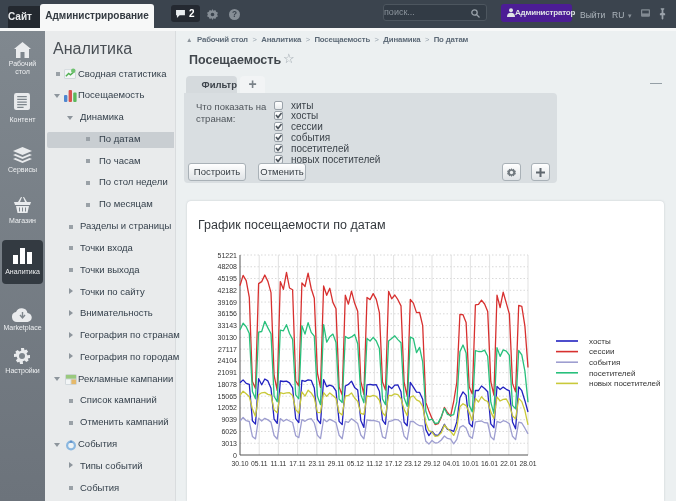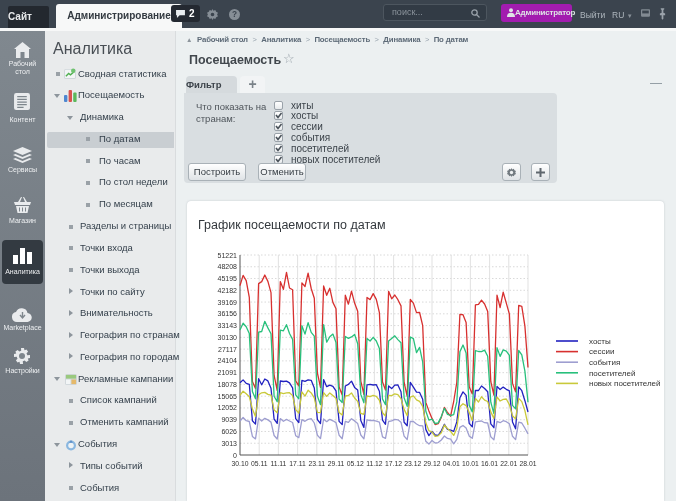--- a/index.html
+++ b/index.html
@@ -1,45 +1,45 @@
 <!DOCTYPE html>
 <html><head><meta charset="utf-8">
 <style>
 *{margin:0;padding:0;box-sizing:border-box}
 html,body{width:676px;height:501px;overflow:hidden;font-family:"Liberation Sans",sans-serif;background:#ecf0f1}
 .abs{position:absolute}
 
 #topbar{position:absolute;left:0;top:0;width:676px;height:28px;background:#3b444e}
 #strip{position:absolute;left:0;top:28px;width:676px;height:3px;background:#f7f8f8}
 .tab-site{position:absolute;left:8px;top:6px;width:41px;height:22px;background:#23282f;border-radius:2px 2px 0 0;color:#e8eaec;font-size:10px;font-weight:bold;text-align:left;line-height:22px}
-.tab-admin{position:absolute;left:56px;top:4px;width:126px;height:27px;background:#f7f8f8;border-radius:3px 3px 0 0;color:#333a41;font-size:10px;font-weight:bold;text-align:center;line-height:24px}
+.tab-admin{position:absolute;left:40px;top:4px;width:114px;height:27px;background:#f7f8f8;border-radius:3px 3px 0 0;color:#333a41;font-size:10px;font-weight:bold;text-align:center;line-height:24px}
 .notif{position:absolute;left:171px;top:5px;width:29px;height:17px;background:#242931;border-radius:3px;color:#fff;font-size:10px;font-weight:bold}
-.search{position:absolute;left:383px;top:4px;width:104px;height:17px;background:#323b45;border:1px solid #4d565f;border-radius:3px;color:#8b949c;font-size:9px;line-height:15px;padding-left:8px}
-.adminbtn{position:absolute;left:501px;top:4px;width:71px;height:18px;background:#a21caf;border-radius:3px;color:#dfe3e6;font-size:8px;font-weight:bold;line-height:18px}
+.search{position:absolute;left:383px;top:4px;width:104px;height:17px;background:#323b45;border:1px solid #4d565f;border-radius:3px;color:#8b949c;font-size:9px;line-height:15px;padding-left:0}
+.adminbtn{position:absolute;left:501px;top:4px;width:71px;height:18px;background:#4c1d95;border-radius:3px;color:#dfe3e6;font-size:8px;font-weight:bold;line-height:18px}
 .tbtxt{position:absolute;top:10px;color:#aeb6bd;font-size:8.5px}
 
 #iconcol{position:absolute;left:0;top:31px;width:45px;height:470px;background:linear-gradient(#80888f,#6c737b)}
 .icitem{position:absolute;left:0;width:45px;text-align:center;color:#eef0f2;font-size:7px;line-height:8px}
 .icactive{position:absolute;left:2px;top:240px;width:41px;height:44px;background:#333a41;border-radius:4px}
 
 #menucol{position:absolute;left:45px;top:31px;width:131px;height:470px;background:#e9ebec;border-right:1px solid #d9dcde}
 #menuhead{position:absolute;left:53px;top:40px;font-size:16px;color:#484e54}
 .mi{position:absolute;font-size:9.5px;color:#333f4a;white-space:nowrap}
 .mrow{position:absolute;left:47px;width:127px;height:16px;background:#c9ced2;border-radius:2px 0 0 2px}
 .mk{position:absolute;width:4px;height:4px;background:#9aa1a7}
 .tri{position:absolute;width:0;height:0}
 
 #bread{position:absolute;left:197px;top:35px;font-size:7.8px;letter-spacing:-0.15px;color:#5d6a77;white-space:nowrap}
 #bread b{color:#5d6a77;font-weight:bold}
 .bsep{color:#98a3ad;padding:0 2.5px;font-size:7.5px}
 #title{position:absolute;left:189px;top:53px;font-size:12.5px;font-weight:bold;color:#41474d}
 #star{position:absolute;left:283px;top:51px;font-size:13px;color:#9aa3aa}
 #mini{position:absolute;left:650px;top:76px;font-size:12px;color:#8a949c}
 
-.ftab{position:absolute;left:186px;top:76px;width:51px;height:17px;background:#d5dadd;border-radius:4px 4px 0 0;font-size:9.5px;font-weight:bold;color:#3d444b;text-align:left;line-height:18px}
+.ftab{position:absolute;left:186px;top:76px;width:51px;height:17px;background:#d5dadd;border-radius:4px 4px 0 0;font-size:9.5px;font-weight:bold;color:#3d444b;text-align:right;line-height:18px}
 .ftab2{position:absolute;left:240px;top:76px;width:25px;height:17px;background:#f2f4f5;border-radius:4px 4px 0 0;font-size:14px;font-weight:bold;color:#7a8288;text-align:center;line-height:16px}
 #fpanel{position:absolute;left:184px;top:93px;width:373px;height:90px;background:#d9dee1;border-radius:0 4px 4px 4px}
 #flabel{position:absolute;left:196px;top:101px;width:76px;font-size:9.5px;color:#4e545a;line-height:12px}
 .cb{position:absolute;left:274px;width:9px;height:9px;background:linear-gradient(#fff,#e7eaec);border:1px solid #9aa2a9;border-radius:2px;font-size:9px;line-height:8px;color:#3a4047;text-align:center}
 .cbl{position:absolute;left:291px;font-size:10px;color:#3c434a;white-space:nowrap}
 .btn{position:absolute;top:163px;height:18px;background:linear-gradient(#ffffff,#dfe3e6);border:1px solid #a9b1b7;border-radius:3px;font-size:9.5px;color:#343b42;text-align:center;line-height:16px}
 
 #cpanel{position:absolute;left:187px;top:201px;width:477px;height:300px;background:#fff;border-radius:4px 4px 0 0;box-shadow:0 0 2px rgba(160,170,175,.6)}
 #ctitle{position:absolute;left:198px;top:218px;font-size:12.5px;color:#33383d}
 </style></head>

